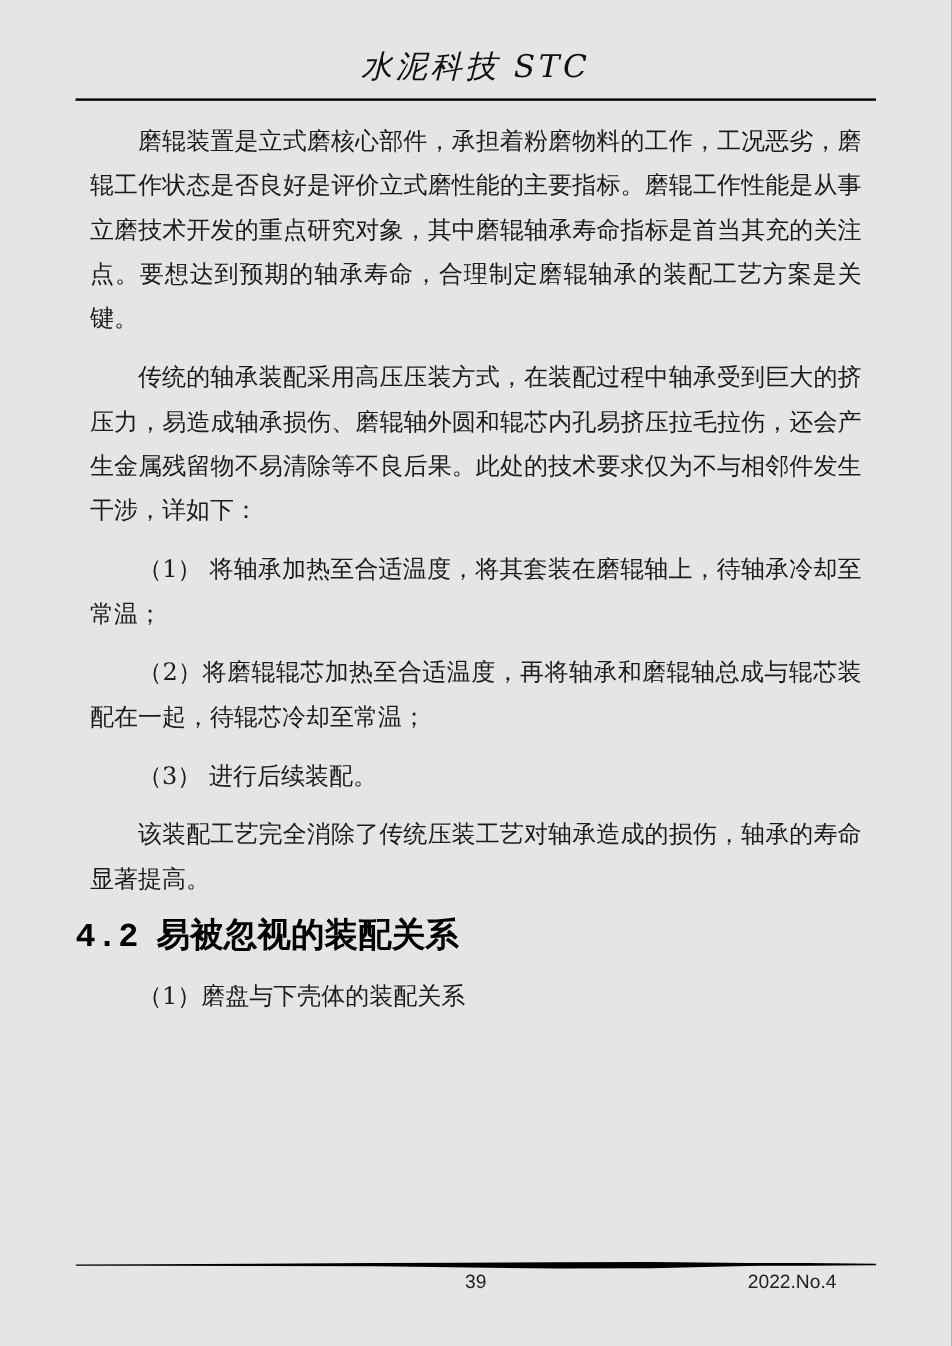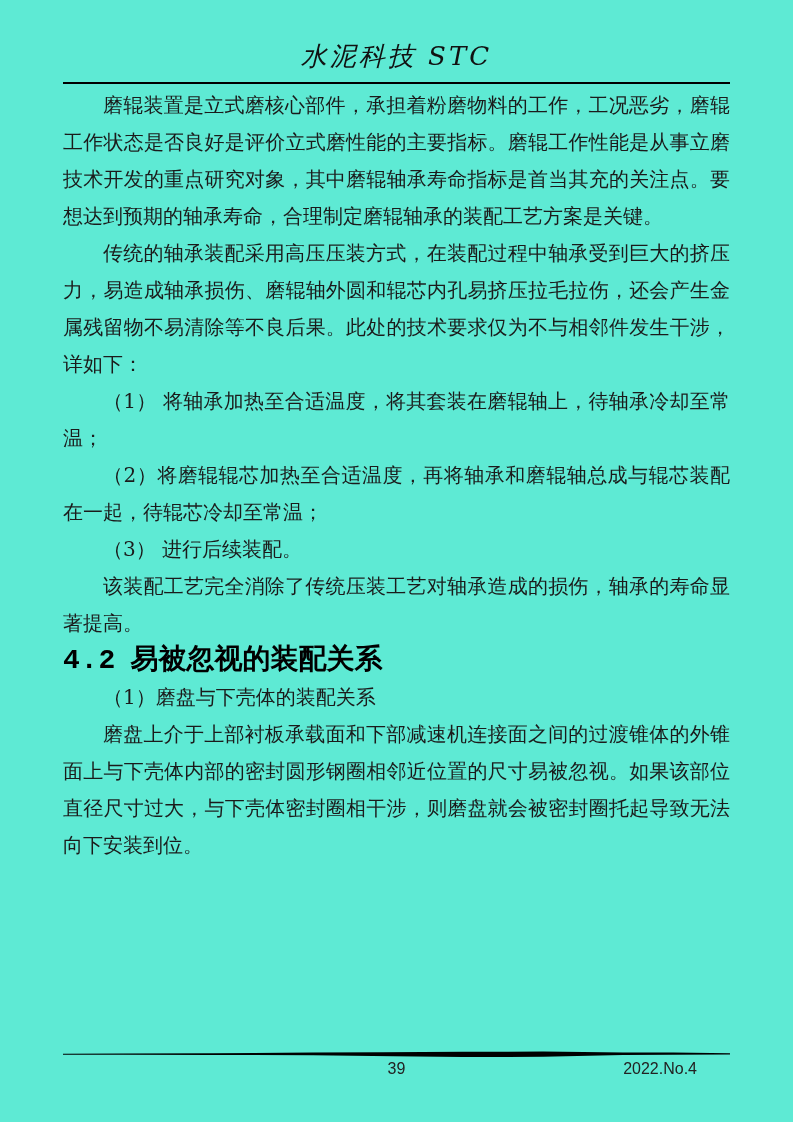--- a/index.html
+++ b/index.html
@@ -1,20 +1,20 @@
 <!DOCTYPE html>
 <html lang="zh"><head>
 <meta charset="utf-8">
 <style>
   html,body{margin:0;padding:0;background:#888;}
   .page{
     position:relative;
     width:793px;height:1122px;
     margin:0 auto;
-    background:#5eead4;
+    background:#e5e5e5;
     overflow:hidden;
     font-family:"DejaVu Serif","Liberation Serif",serif;
     color:#1b1b1b;
   }
   
   .journal-title{
     position:absolute;top:40px;left:0;width:100%;
     text-align:center;
     font-size:26px;line-height:32px;
     font-style:italic;
@@ -25,21 +25,21 @@
     position:absolute;top:82px;left:63px;width:667px;height:0;
     border-top:2px solid #000;
   }
   
   .article{
     position:absolute;top:87px;left:63px;width:667px;
     font-size:20px;line-height:37px;
     text-align:justify;
     text-justify:inter-ideograph;
   }
-  .article p{margin:0;text-indent:2em;}
+  .article p{margin:12px;text-indent:2em;}
   .section-heading{
     margin:0;
     font-family:Liberation Mono, monospace;
     font-weight:bold;
     font-size:28px;line-height:37px;
     text-indent:0;
     color:#000;
   }
   .section-heading .sec-num{margin-right:14px;letter-spacing:1px;}
   
@@ -71,21 +71,20 @@
     <p>磨辊装置是立式磨核心部件，承担着粉磨物料的工作，工况恶劣，磨辊工作状态是否良好是评价立式磨性能的主要指标。磨辊工作性能是从事立磨技术开发的重点研究对象，其中磨辊轴承寿命指标是首当其充的关注点。要想达到预期的轴承寿命，合理制定磨辊轴承的装配工艺方案是关键。</p>
     <p>传统的轴承装配采用高压压装方式，在装配过程中轴承受到巨大的挤压力，易造成轴承损伤、磨辊轴外圆和辊芯内孔易挤压拉毛拉伤，还会产生金属残留物不易清除等不良后果。此处的技术要求仅为不与相邻件发生干涉，详如下：</p>
     <p>（1） 将轴承加热至合适温度，将其套装在磨辊轴上，待轴承冷却至常温；</p>
     <p>（2）将磨辊辊芯加热至合适温度，再将轴承和磨辊轴总成与辊芯装配在一起，待辊芯冷却至常温；</p>
     <p>（3） 进行后续装配。</p>
     <p>该装配工艺完全消除了传统压装工艺对轴承造成的损伤，轴承的寿命显著提高。</p>
     <h2 class="section-heading">
       <span class="sec-num">4.2</span><span>易被忽视的装配关系</span>
     </h2>
     <p>（1）磨盘与下壳体的装配关系</p>
-    <p>磨盘上介于上部衬板承载面和下部减速机连接面之间的过渡锥体的外锥面上与下壳体内部的密封圆形钢圈相邻近位置的尺寸易被忽视。如果该部位直径尺寸过大，与下壳体密封圈相干涉，则磨盘就会被密封圈托起导致无法向下安装到位。</p>
   </div>
 
   <svg class="footer-rule" viewBox="0 0 667 8" preserveAspectRatio="none" aria-hidden="true">
     <polygon fill="#000" points="
       0,2.8 60,2.6 150,2.2 250,1.6 320,1.3 400,0.8 480,0.6 560,1.4 610,1.6 667,2.2
       667,3.4 610,3.7 560,3.9 480,5.8 400,6.1 330,5.3 250,4.3 150,3.9 60,3.7 0,3.7"></polygon>
   </svg>
   <div class="footer-row">
     <span class="page-number">39</span>
     <span class="issue-number">2022.No.4</span>

